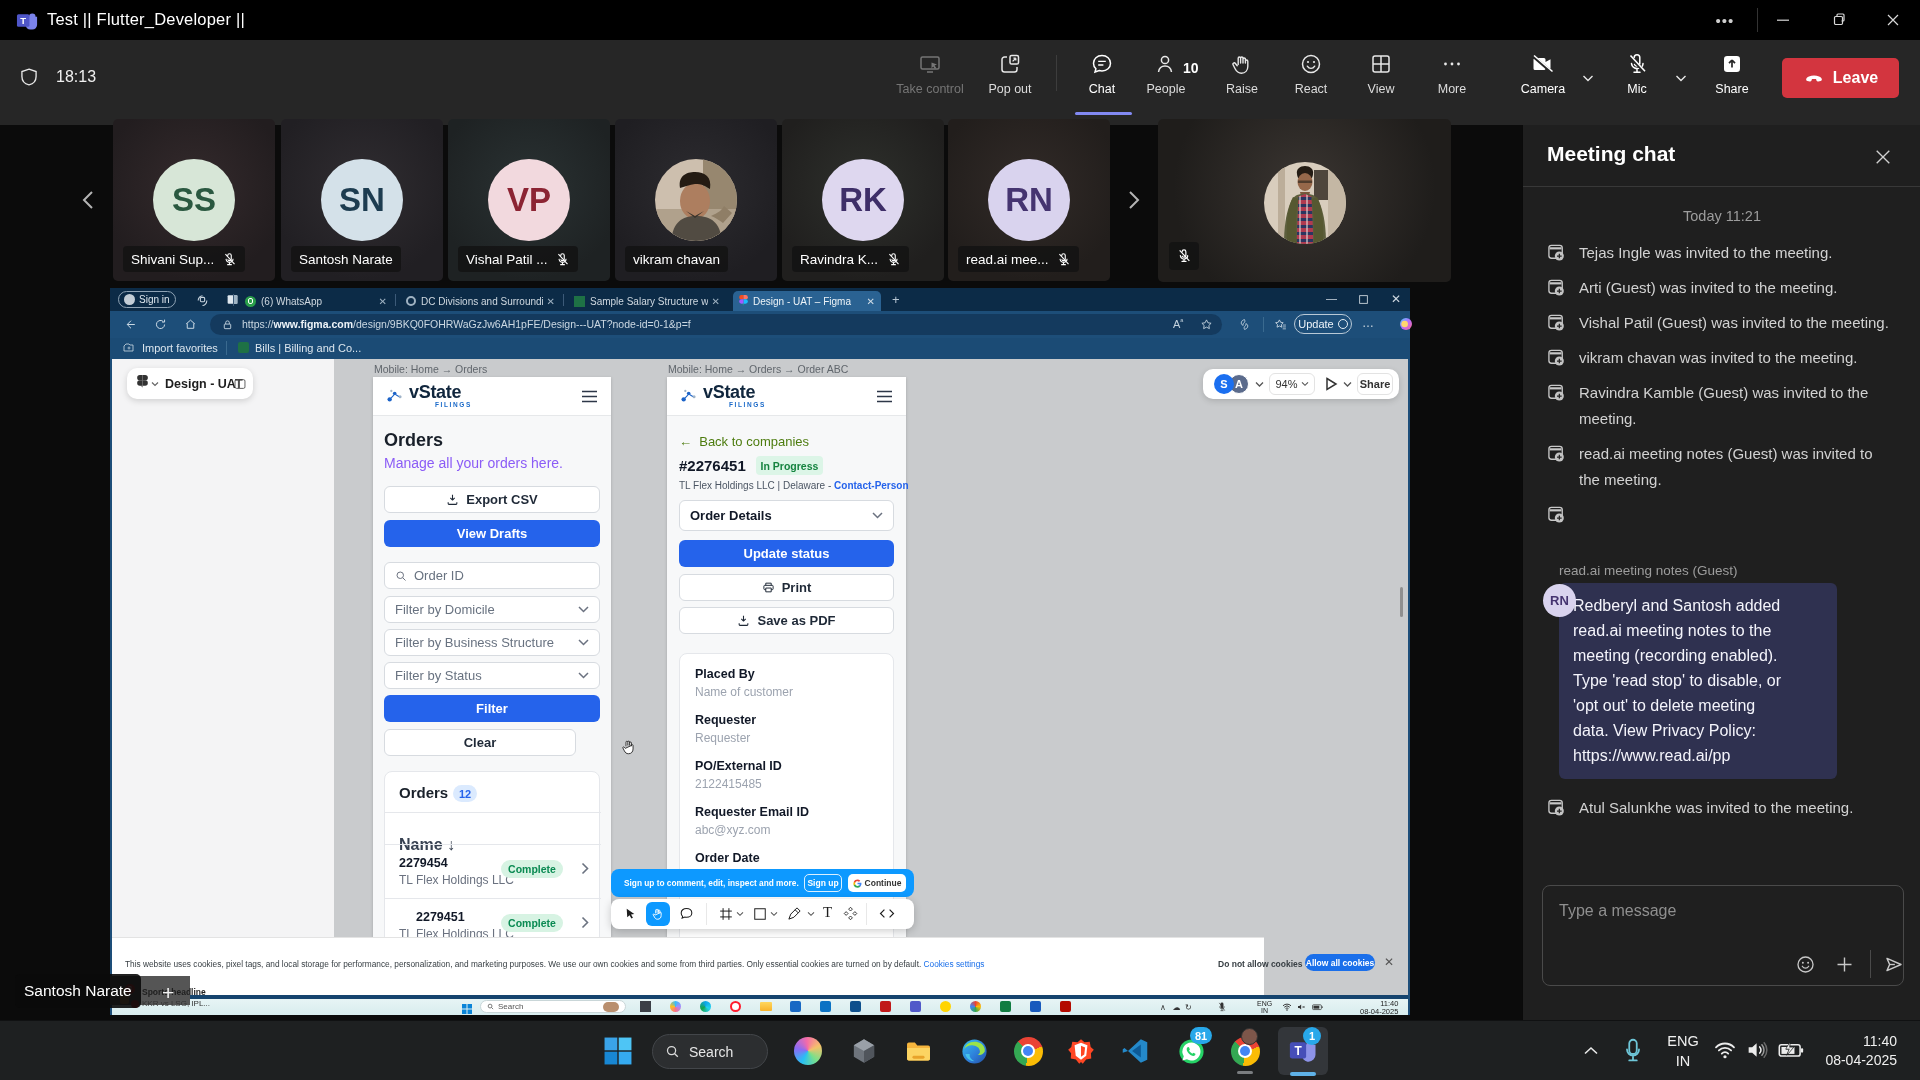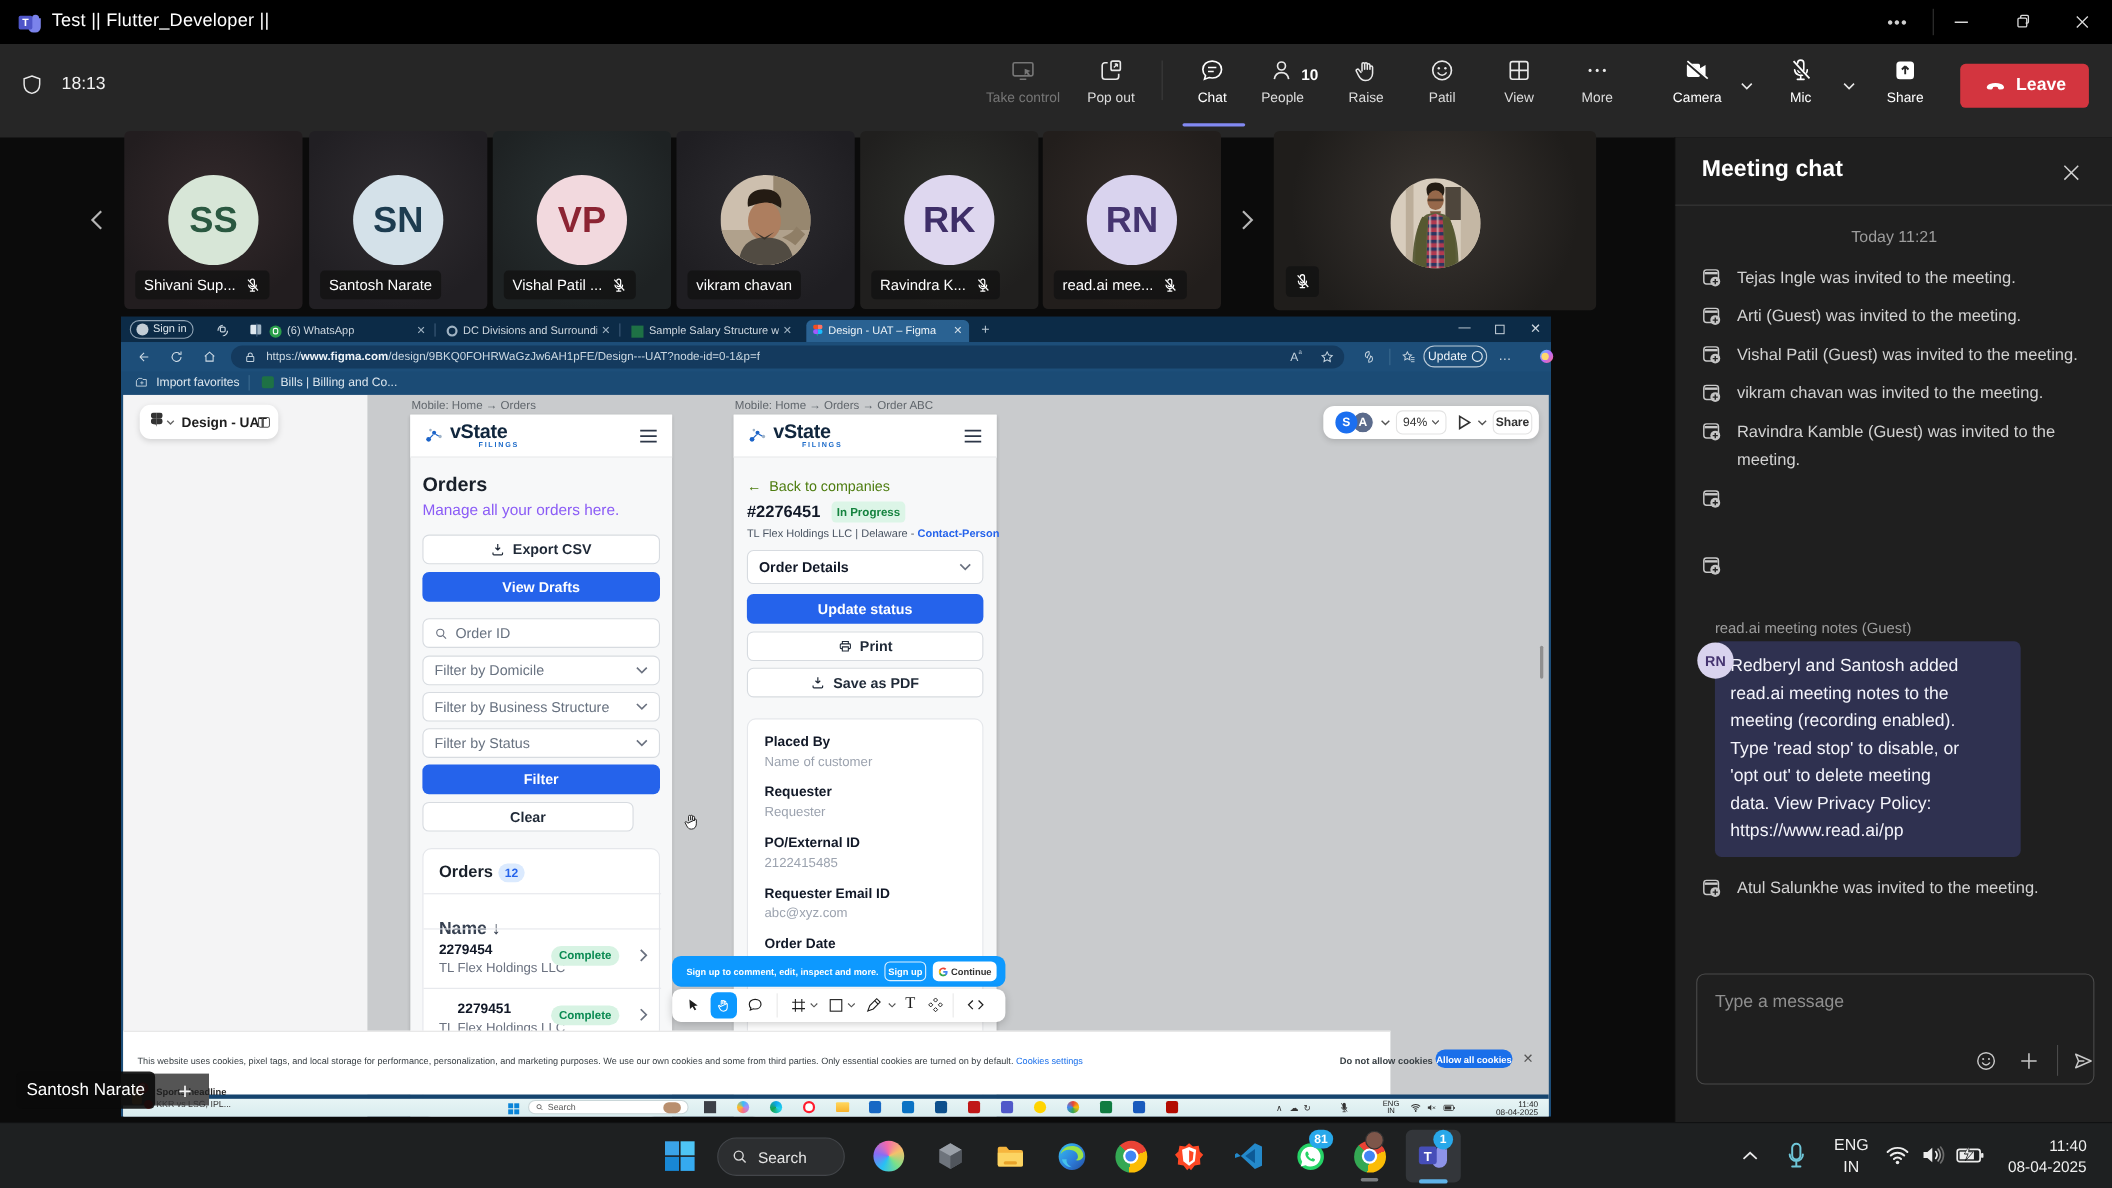--- a/index.html
+++ b/index.html
@@ -113,21 +113,21 @@
         </svg>
       <div class="lbl">Raise</div>
     </div>
     <div class="tbtn" style="left:1273px">
       <svg width="24" height="24" viewBox="0 0 24 24">
           <circle cx="12" cy="12" r="8.5" fill="none" stroke="#e8e8e8" stroke-width="1.5"></circle>
           <circle cx="9" cy="10" r="1.1" fill="#e8e8e8"></circle>
           <circle cx="15" cy="10" r="1.1" fill="#e8e8e8"></circle>
           <path d="M8.3 14.2c.9 1.4 2.2 2.2 3.7 2.2s2.8-.8 3.7-2.2" fill="none" stroke="#e8e8e8" stroke-width="1.4" stroke-linecap="round"></path>
         </svg>
-      <div class="lbl">Patil</div>
+      <div class="lbl">React</div>
     </div>
     <div class="tbtn" style="left:1343px">
       <svg width="24" height="24" viewBox="0 0 24 24">
           <rect x="4" y="4" width="16" height="16" rx="2" fill="none" stroke="#e8e8e8" stroke-width="1.5"></rect>
           <path d="M12 4v16M4 12h16" stroke="#e8e8e8" stroke-width="1.5"></path>
         </svg>
       <div class="lbl">View</div>
     </div>
     <div class="tbtn" style="left:1414px">
       <svg width="24" height="24" viewBox="0 0 24 24">
@@ -695,20 +695,21 @@
         <circle cx="16" cy="16.8" r="5.4" fill="#c4c4c4"></circle>
         <path d="M16 14v5.6m-2.8-2.8h5.6" stroke="#222" stroke-width="1.5"></path>
       </svg>
     <div class="sysmsg" style="top:255px">Ravindra Kamble (Guest) was invited to the meeting.</div>
     <svg class="sysico" style="top:318px" viewBox="0 0 24 24">
         <rect x="3.5" y="4" width="16" height="15.5" rx="3" fill="none" stroke="#c8c8c8" stroke-width="1.6"></rect>
         <rect x="4.4" y="6.3" width="14.2" height="2.6" fill="#c8c8c8"></rect>
         <circle cx="16" cy="16.8" r="5.4" fill="#c4c4c4"></circle>
         <path d="M16 14v5.6m-2.8-2.8h5.6" stroke="#222" stroke-width="1.5"></path>
       </svg>
+    <div class="sysmsg" style="top:316px">read.ai meeting notes (Guest) was invited to the meeting.</div>
     <svg class="sysico" style="top:379px" viewBox="0 0 24 24">
         <rect x="3.5" y="4" width="16" height="15.5" rx="3" fill="none" stroke="#c8c8c8" stroke-width="1.6"></rect>
         <rect x="4.4" y="6.3" width="14.2" height="2.6" fill="#c8c8c8"></rect>
         <circle cx="16" cy="16.8" r="5.4" fill="#c4c4c4"></circle>
         <path d="M16 14v5.6m-2.8-2.8h5.6" stroke="#222" stroke-width="1.5"></path>
       </svg>
     <div class="abs" style="left:36px;top:438px;font-size:13.5px;color:#9d9d9d">read.ai meeting notes (Guest)</div>
     <div class="abs" style="left:20px;top:459px;width:33px;height:33px;border-radius:50%;background:#d9d3ee;color:#453470;font-size:13px;font-weight:700;display:flex;align-items:center;justify-content:center;z-index:3">RN</div>
     <div class="abs" style="left:36px;top:458px;width:278px;height:196px;background:#2f3150;border-radius:6px;padding:10px 14px;color:#f4f4fb;font-size:16px;line-height:25px">Redberyl and Santosh added<br>read.ai meeting notes to the<br>meeting (recording enabled).<br>Type 'read stop' to disable, or<br>'opt out' to delete meeting<br>data. View Privacy Policy:<br>https://www.read.ai/pp</div>
     <svg class="sysico" style="top:672px" viewBox="0 0 24 24">

